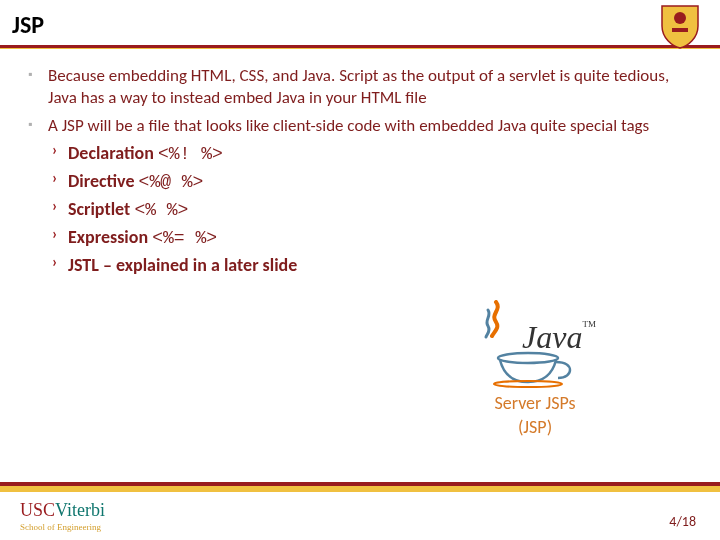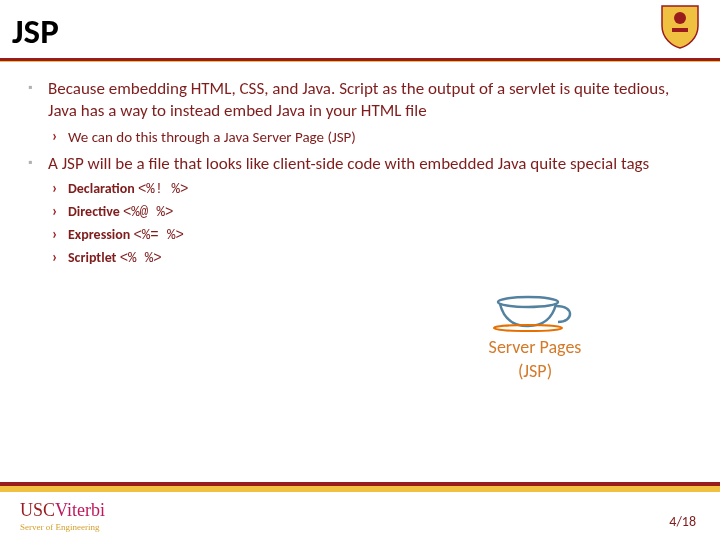--- a/index.html
+++ b/index.html
@@ -1,44 +1,44 @@
 <!DOCTYPE html>
 <html><head>
 <meta charset="utf-8">
 <style>
   * { margin: 0; padding: 0; box-sizing: border-box; }
   body { width: 720px; height: 540px; font-family: Calibri, Arial, sans-serif; background: #fff; position: relative; overflow: hidden; }
   .header { padding: 10px 20px 4px 12px; position: relative; }
-  .title { font-size: 35px; font-weight: bold; color: #000; }
+  .title { font-size: 24px; font-weight: bold; color: #000; }
   .shield { position: absolute; right: 20px; top: 4px; width: 40px; height: 46px; }
   .hr1 { border: none; border-top: 3px solid #991b1e; margin-top: 2px; }
   .hr2 { border: none; border-top: 1px solid #f0c040; }
   .content { padding: 16px 28px 0 28px; font-size: 17px; color: #7f1d1d; line-height: 1.28; }
   ul.top { list-style: none; }
   ul.top > li { position: relative; padding-left: 20px; margin-bottom: 6px; }
   ul.top > li::before { content: "▪"; position: absolute; left: 0; top: 2px; color: #b0b0b0; font-size: 12px; }
   ul.sub { list-style: none; margin-top: 6px; }
   ul.sub > li { position: relative; padding-left: 20px; margin-bottom: 4px; font-size: 15px; }
   ul.sub > li::before { content: "›"; position: absolute; left: 4px; top: -1px; color: #991b1e; font-size: 15px; font-weight: bold; }
-  .sub.bold > li { font-weight: bold; font-size: 14px; }
+  .sub.bold > li { font-weight: bold; font-size: 18px; }
   .mono { font-family: "Courier New", monospace; font-weight: normal; }
   .java-logo { position: absolute; right: 90px; top: 300px; width: 190px; text-align: center; }
   .java-steam { display: inline-block; position: relative; width: 44px; height: 56px; }
   .java-steam svg { width: 44px; height: 56px; }
   .java-cup { width: 90px; height: 40px; margin: -6px auto 0; position: relative; }
   .java-cup svg { width: 90px; height: 40px; }
   .java-text { font-family: Georgia, serif; font-style: italic; font-size: 32px; color: #333; display: inline-block; vertical-align: bottom; margin-left: 4px; }
   .java-top { display: flex; align-items: flex-end; justify-content: center; }
   .java-sub { color: #d47a2a; font-size: 18px; margin-top: 2px; }
   .tm { font-size: 9px; vertical-align: top; font-style: normal; }
   .footer-bar { position: absolute; bottom: 48px; left: 0; right: 0; height: 6px; background: #f0c040; }
   .footer-bar2 { position: absolute; bottom: 54px; left: 0; right: 0; height: 4px; background: #991b1e; }
   .usc { position: absolute; bottom: 8px; left: 20px; }
   .usc-main { font-family: Georgia, serif; color: #991b1e; font-size: 18px; }
-  .usc-main .v { color: #be185d; }
+  .usc-main .v { color: #0f766e; }
   .usc-sub { font-family: Georgia, serif; color: #d4a030; font-size: 9px; margin-top: 1px; }
   .pagenum { position: absolute; bottom: 10px; right: 24px; font-size: 14px; color: #7f1d1d; }
 </style>
 </head>
 <body>
 
 <div class="header">
   <div class="title">JSP</div>
   <div class="shield">
     <svg viewBox="0 0 40 46">
@@ -48,50 +48,57 @@
       </svg>
   </div>
 </div>
 <hr class="hr1">
 <hr class="hr2">
 
 <div class="content">
   <ul class="top">
     <li>
       <span>Because embedding HTML, CSS, and Java. Script as the output of a servlet is quite tedious, Java has a way to instead embed Java in your HTML file</span>
-      <ul class="sub">
-        <li><span>We can do this through a Java Server Page (JSP)</span></li>
-      </ul>
     </li>
     <li>
       <span>A JSP will be a file that looks like client-side code with embedded Java quite special tags</span>
       <ul class="sub bold">
         <li><span>Declaration</span> <span class="mono">&lt;%! %&gt;</span></li>
         <li><span>Directive</span> <span class="mono">&lt;%@ %&gt;</span></li>
+        <li><span>Scriptlet</span> <span class="mono">&lt;% %&gt;</span></li>
         <li><span>Expression</span> <span class="mono">&lt;%= %&gt;</span></li>
-        <li><span>Scriptlet</span> <span class="mono">&lt;% %&gt;</span></li>
+        <li><span>JSTL – explained in a later slide</span></li>
       </ul>
     </li>
   </ul>
 </div>
 
 <div class="java-logo">
+  <div class="java-top">
+    <span class="java-steam">
+      <svg viewBox="0 0 44 56">
+          <path d="M22 2 c6 8 -6 12 0 20 c4 6 -2 10 -4 14" stroke="#e76f00" stroke-width="4" fill="none" stroke-linecap="round"></path>
+          <path d="M14 10 c4 6 -4 10 0 16 c3 5 -1 8 -2 11" stroke="#5382a1" stroke-width="3" fill="none" stroke-linecap="round"></path>
+        </svg>
+    </span>
+    <span class="java-text"><span>Java</span><span class="tm">TM</span></span>
+  </div>
   <div class="java-cup">
     <svg viewBox="0 0 90 40">
         <ellipse cx="38" cy="8" rx="30" ry="5" fill="none" stroke="#5382a1" stroke-width="2.5"></ellipse>
         <path d="M10 10 c4 16 14 22 28 22 c14 0 24 -6 28 -22" fill="none" stroke="#5382a1" stroke-width="2.5"></path>
         <path d="M66 12 c10 0 14 4 14 8 c0 4 -4 8 -12 8" fill="none" stroke="#5382a1" stroke-width="2.5"></path>
         <ellipse cx="38" cy="34" rx="34" ry="3" fill="none" stroke="#e76f00" stroke-width="2"></ellipse>
       </svg>
   </div>
-  <div class="java-sub">Server Pages</div>
+  <div class="java-sub">Server JSPs</div>
   <div class="java-sub">(JSP)</div>
 </div>
 
 <div class="footer-bar2"></div>
 <div class="footer-bar"></div>
 
 <div class="usc">
   <div class="usc-main"><span>USC</span><span class="v">Viterbi</span></div>
-  <div class="usc-sub">Server of Engineering</div>
+  <div class="usc-sub">School of Engineering</div>
 </div>
 
 <div class="pagenum">4/18</div>
 
 </body></html>

